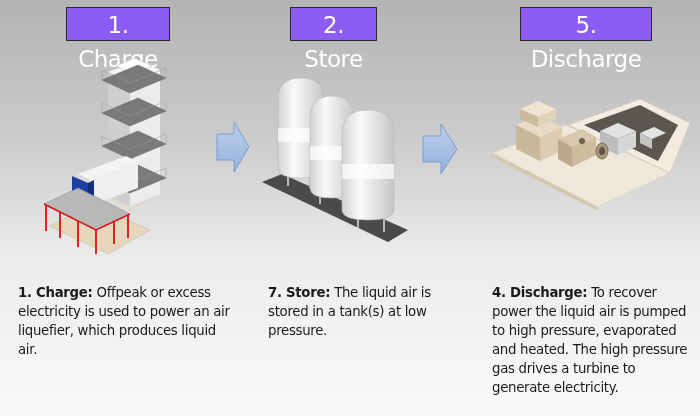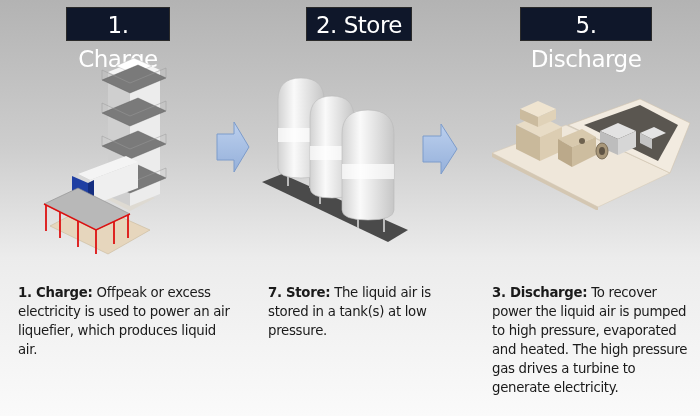--- a/index.html
+++ b/index.html
@@ -3,26 +3,26 @@
   <meta charset="utf-8">
   <style>
     html, body { margin: 0; padding: 0; }
     body {
       width: 700px; height: 416px; overflow: hidden; position: relative;
       background: linear-gradient(to bottom, #b3b3b3 0%, #cdcdcd 35%, #ececec 62%, #fafafa 100%);
       font-family: "Liberation Sans", sans-serif;
     }
     .title {
       position: absolute; top: 7px; height: 34px; line-height: 34px;
-      background: #0f172a; color: #ffffff; font-size: 23px;
+      background: #8b5cf6; color: #ffffff; font-size: 23px;
       border: 1px solid #2a2a2a; text-align: center; box-sizing: border-box;
       font-family: "DejaVu Sans", sans-serif; letter-spacing: -0.5px;
     }
     #t1 { left: 66px; width: 104px; }
-    #t2 { left: 306px; width: 106px; }
+    #t2 { left: 290px; width: 87px; }
     #t3 { left: 520px; width: 132px; }
     .illus { position: absolute; }
     .arrow { position: absolute; }
     .desc {
       position: absolute; font-size: 13.3px; line-height: 19px; color: #1a1a1a;
       font-family: "DejaVu Sans", sans-serif; letter-spacing: -0.3px;
     }
     .desc b { font-weight: bold; }
     #d1 { left: 18px; top: 283px; width: 220px; }
     #d2 { left: 268px; top: 283px; width: 200px; }
@@ -164,15 +164,15 @@
 
 <div id="d1" class="desc">
   <b>1. Charge:</b>
   <span>Offpeak or excess electricity is used to power an air liquefier, which produces liquid air.</span>
 </div>
 <div id="d2" class="desc">
   <b>7. Store:</b>
   <span>The liquid air is stored in a tank(s) at low pressure.</span>
 </div>
 <div id="d3" class="desc">
-  <b>3. Discharge:</b>
+  <b>4. Discharge:</b>
   <span>To recover power the liquid air is pumped to high pressure, evaporated and heated. The high pressure gas drives a turbine to generate electricity.</span>
 </div>
 
 </body></html>

